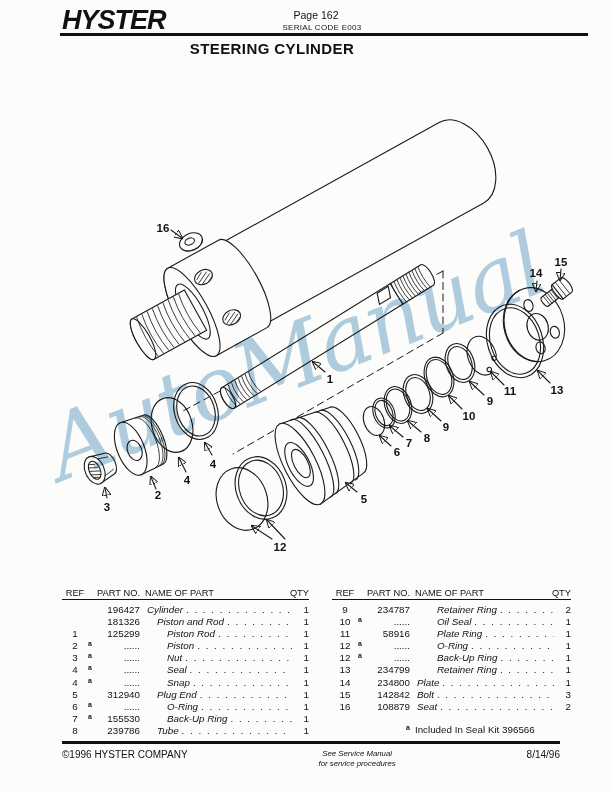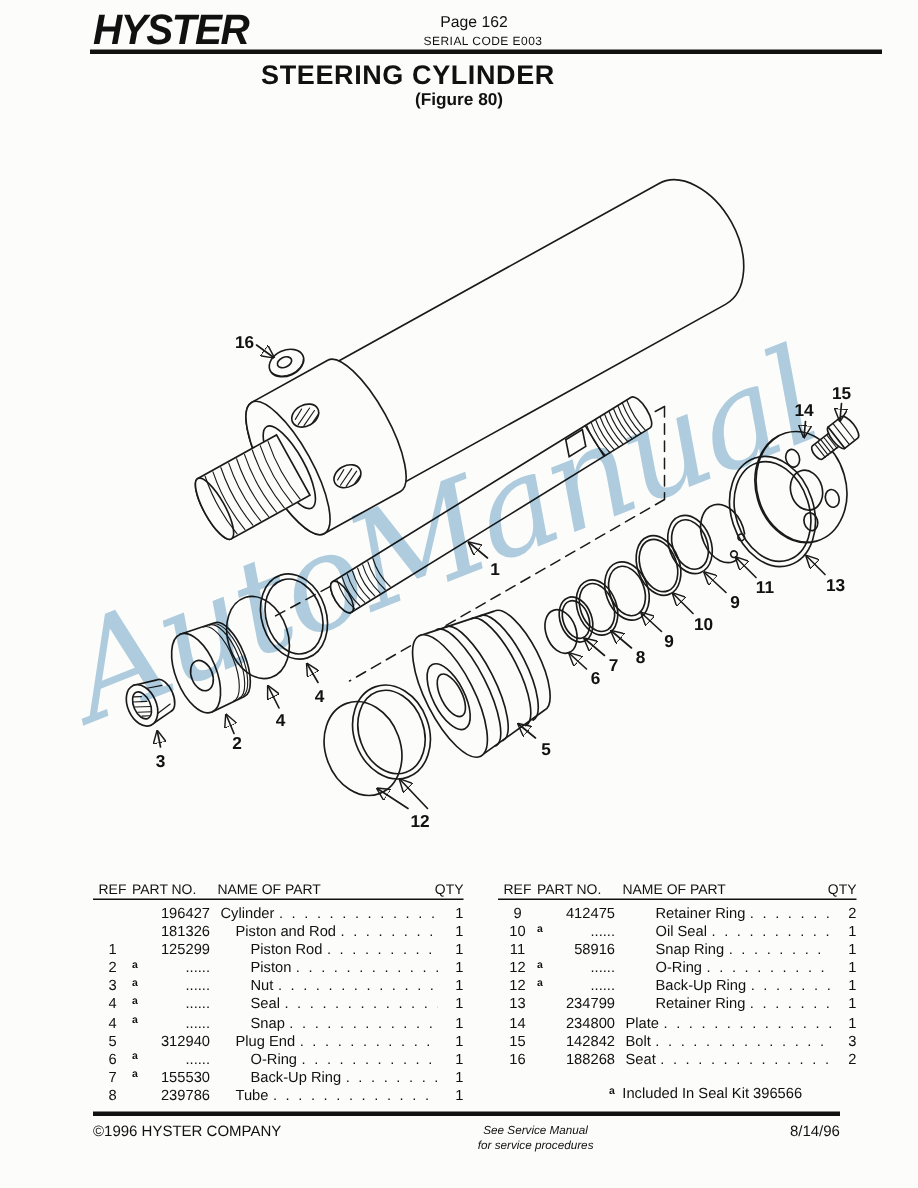--- a/index.html
+++ b/index.html
@@ -6,21 +6,21 @@
   .page{position:relative;width:612px;height:792px;background:#fcfcfb;overflow:hidden;
         font-family:"Liberation Sans", sans-serif;color:#111;}
   
   .logo{position:absolute;left:62px;top:5px;font:italic 900 27px "Liberation Sans",sans-serif;
         letter-spacing:-1px;transform:scaleY(1.05);}
   .head-center{position:absolute;left:10px;top:9px;width:612px;text-align:center;}
   .page-label{font-size:10.5px;}
   .serial-label{font-size:8px;letter-spacing:.3px;margin-top:2px;padding-left:12px;}
   .head-rule{position:absolute;left:60px;top:33px;width:528px;height:3px;background:#111;}
   .doc-title{position:absolute;left:0;top:40px;width:544px;text-align:center;
-             font-size:18px;font-weight:700;letter-spacing:.4px;}
+             font-size:15px;font-weight:700;letter-spacing:.4px;}
   .figure-label{position:absolute;left:0;top:61px;width:612px;text-align:center;
                 font-size:11.5px;font-weight:700;}
   
   #diagram{position:absolute;left:0;top:0;width:612px;height:792px;z-index:1;}
   #diagram path,#diagram ellipse,#diagram line,#diagram circle{stroke:#1a1a1a;fill:none;
       stroke-width:1.1;stroke-linecap:round;}
   #diagram .wfill{fill:#fcfcfb;}
   #diagram .thin{stroke-width:.75;}
   #diagram .dash{stroke-dasharray:7 4.5;stroke-width:1;}
   #diagram .arrow{stroke-width:1.1;}
@@ -35,25 +35,25 @@
   .ptable{position:absolute;top:588px;z-index:3;font-size:9.8px;}
   .ptable.left{left:62px;width:247px;}
   .ptable.right{left:332px;width:239px;}
   .t-head{display:flex;align-items:flex-end;font-weight:400;font-size:9.3px;
           border-bottom:1.6px solid #111;padding-bottom:1px;margin-bottom:4px;}
   .t-row{display:flex;height:12.1px;line-height:12.1px;align-items:baseline;}
   .c-ref{width:26px;text-align:center;flex:none;}
   .c-mark{width:10px;flex:none;font-weight:700;font-size:7px;position:relative;top:-3px;}
   .c-part{width:42px;text-align:right;flex:none;}
   .c-namewrap{flex:1;display:flex;min-width:0;margin-left:7px;}
-  .c-name{flex:none;white-space:nowrap;}
+  .c-name{flex:none;white-space:nowrap;font-style:italic;}
   .c-dots{flex:1;overflow:hidden;white-space:nowrap;margin:0 3px;letter-spacing:1.5px;}
   .c-dots::after{content:". . . . . . . . . . . . . . . . . . . . . . . . . . . . . . . . . . . .";}
   .c-qty{width:14px;text-align:right;flex:none;}
-  .h-part{width:52px;text-align:left;flex:none;}
+  .h-part{width:52px;text-align:right;flex:none;}
   .h-name{flex:1;margin-left:5px;}
   .h-qty{flex:none;}
   .footnote{margin-top:11px;padding-left:74px;font-size:9.8px;}
   .fn-mark{font-weight:700;font-size:7px;position:relative;top:-3px;margin-right:5px;}
   
   .bottom-rule{position:absolute;left:62px;top:741px;width:498px;height:3px;background:#111;z-index:3;}
   .footer{position:absolute;left:62px;top:749px;width:498px;display:flex;z-index:3;
           justify-content:space-between;align-items:flex-start;font-size:10px;}
   .f-center{text-align:center;font:italic 7.8px "Liberation Sans",sans-serif;line-height:1.3;}
 </style>
@@ -62,21 +62,20 @@
 
 <div class="page">
 
   <div class="logo">HYSTER</div>
   <div class="head-center">
     <div class="page-label">Page 162</div>
     <div class="serial-label">SERIAL CODE E003</div>
   </div>
   <div class="head-rule"></div>
   <div class="doc-title">STEERING CYLINDER</div>
-  <div class="figure-label">(Figure 80)</div>
 
   <svg id="diagram" viewBox="0 0 612 792">
     <defs>
       <marker id="ah" viewBox="0 0 10 10" refX="8.5" refY="5" markerWidth="8" markerHeight="8" orient="auto-start-reverse">
         <path d="M0,0 L10,5 L0,10 z" fill="#111" stroke="none"></path>
       </marker>
     </defs>
 
     <g>
       <path class="dash" d="M443,271 L183,411"></path>
@@ -376,21 +375,21 @@
       <span class="c-ref">REF</span>
       <span class="h-part">PART NO.</span>
       <span class="h-name">NAME OF PART</span>
       <span class="h-qty">QTY</span>
     </div>
     <div class="rows">
 
     <div class="t-row">
           <span class="c-ref">9</span>
           <span class="c-mark"></span>
-          <span class="c-part">412475</span>
+          <span class="c-part">234787</span>
           <span class="c-namewrap">
             <span class="c-name" style="padding-left: 20px;">Retainer Ring</span>
             <span class="c-dots"></span>
           </span>
           <span class="c-qty">2</span>
         </div>
         <div class="t-row">
           <span class="c-ref">10</span>
           <span class="c-mark">a</span>
           <span class="c-part">......</span>
@@ -398,21 +397,21 @@
             <span class="c-name" style="padding-left: 20px;">Oil Seal</span>
             <span class="c-dots"></span>
           </span>
           <span class="c-qty">1</span>
         </div>
         <div class="t-row">
           <span class="c-ref">11</span>
           <span class="c-mark"></span>
           <span class="c-part">58916</span>
           <span class="c-namewrap">
-            <span class="c-name" style="padding-left: 20px;">Snap Ring</span>
+            <span class="c-name" style="padding-left: 20px;">Plate Ring</span>
             <span class="c-dots"></span>
           </span>
           <span class="c-qty">1</span>
         </div>
         <div class="t-row">
           <span class="c-ref">12</span>
           <span class="c-mark">a</span>
           <span class="c-part">......</span>
           <span class="c-namewrap">
             <span class="c-name" style="padding-left: 20px;">O-Ring</span>
@@ -456,21 +455,21 @@
           <span class="c-part">142842</span>
           <span class="c-namewrap">
             <span class="c-name">Bolt</span>
             <span class="c-dots"></span>
           </span>
           <span class="c-qty">3</span>
         </div>
         <div class="t-row">
           <span class="c-ref">16</span>
           <span class="c-mark"></span>
-          <span class="c-part">188268</span>
+          <span class="c-part">108879</span>
           <span class="c-namewrap">
             <span class="c-name">Seat</span>
             <span class="c-dots"></span>
           </span>
           <span class="c-qty">2</span>
         </div>
       </div>
     <div class="footnote">
       <span class="fn-mark">a</span><span>Included In Seal Kit 396566</span>
     </div>

